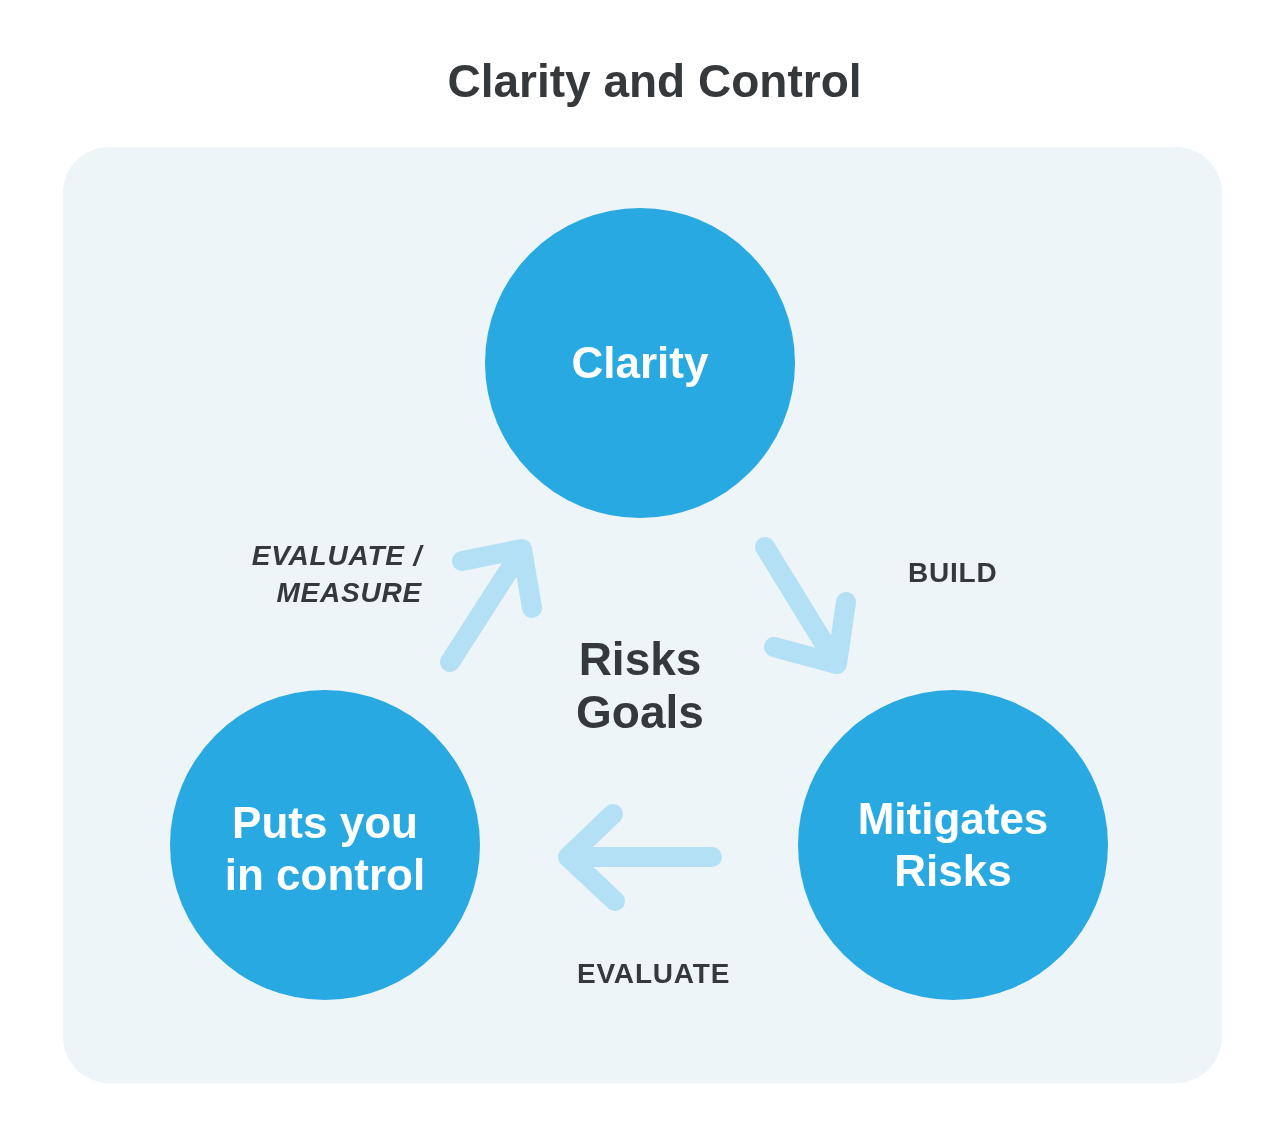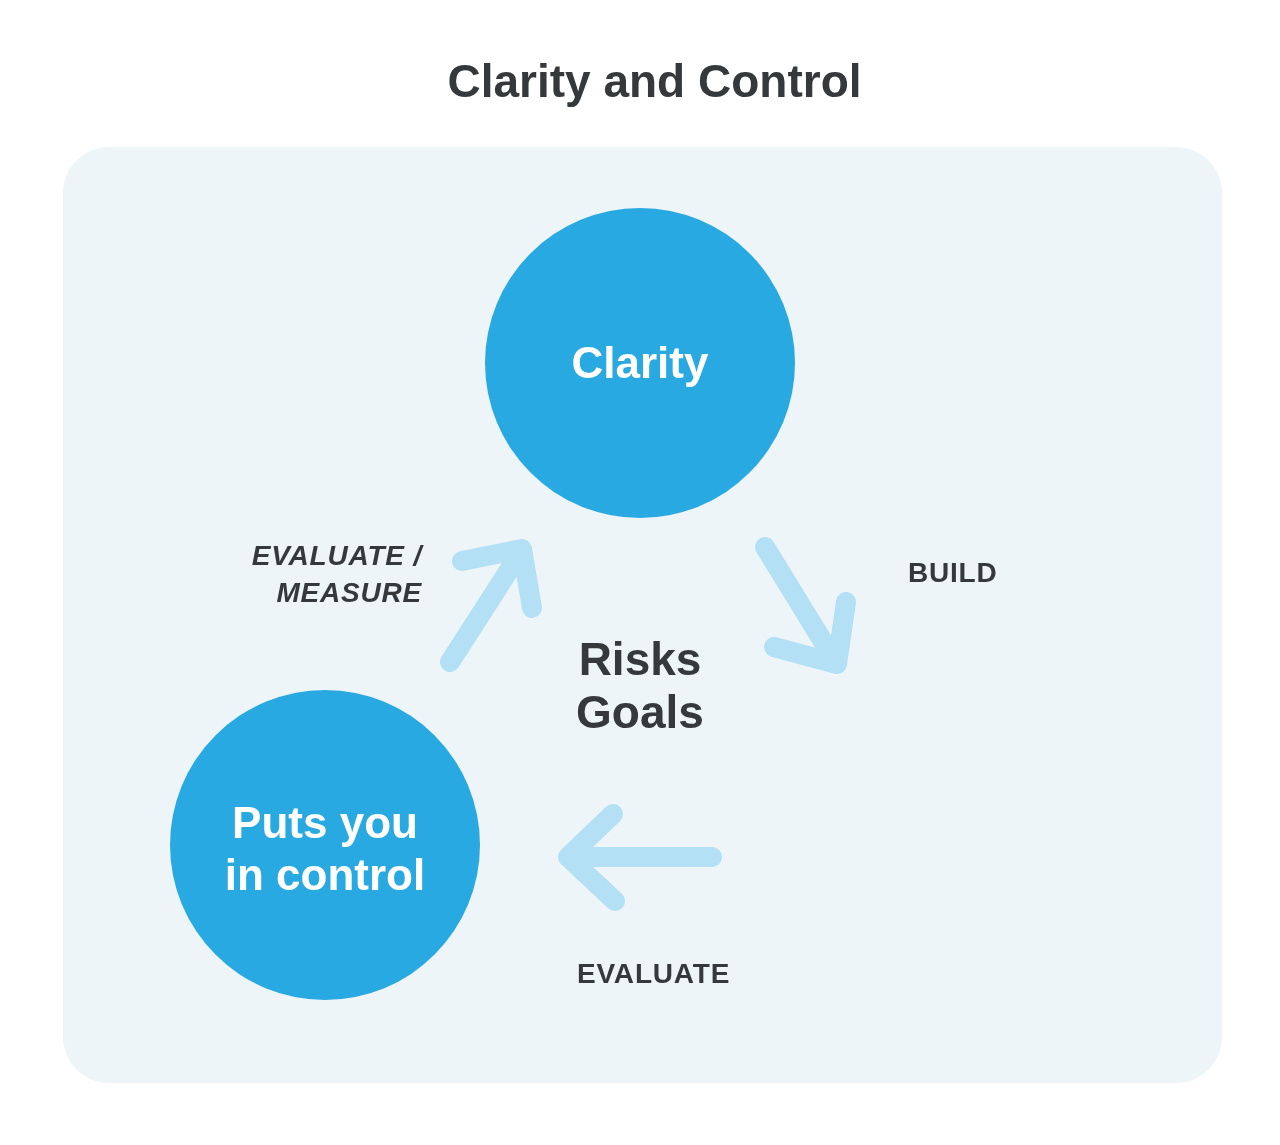--- a/index.html
+++ b/index.html
@@ -76,20 +76,23 @@
     </svg>
 
     <div class="node node-clarity">
       <span class="node-label">Clarity</span>
     </div>
 
     <div class="node node-control">
       <span class="node-label">Puts you in control</span>
     </div>
 
+    <div class="node node-risks">
+      <span class="node-label">Mitigates Risks</span>
+    </div>
 
     <div class="center-label">Risks Goals</div>
 
     <div class="edge-label edge-evaluate">EVALUATE / MEASURE</div>
     <div class="edge-label edge-build">BUILD</div>
     <div class="edge-label edge-deliver">EVALUATE</div>
 
   </div>
 </div>
 

